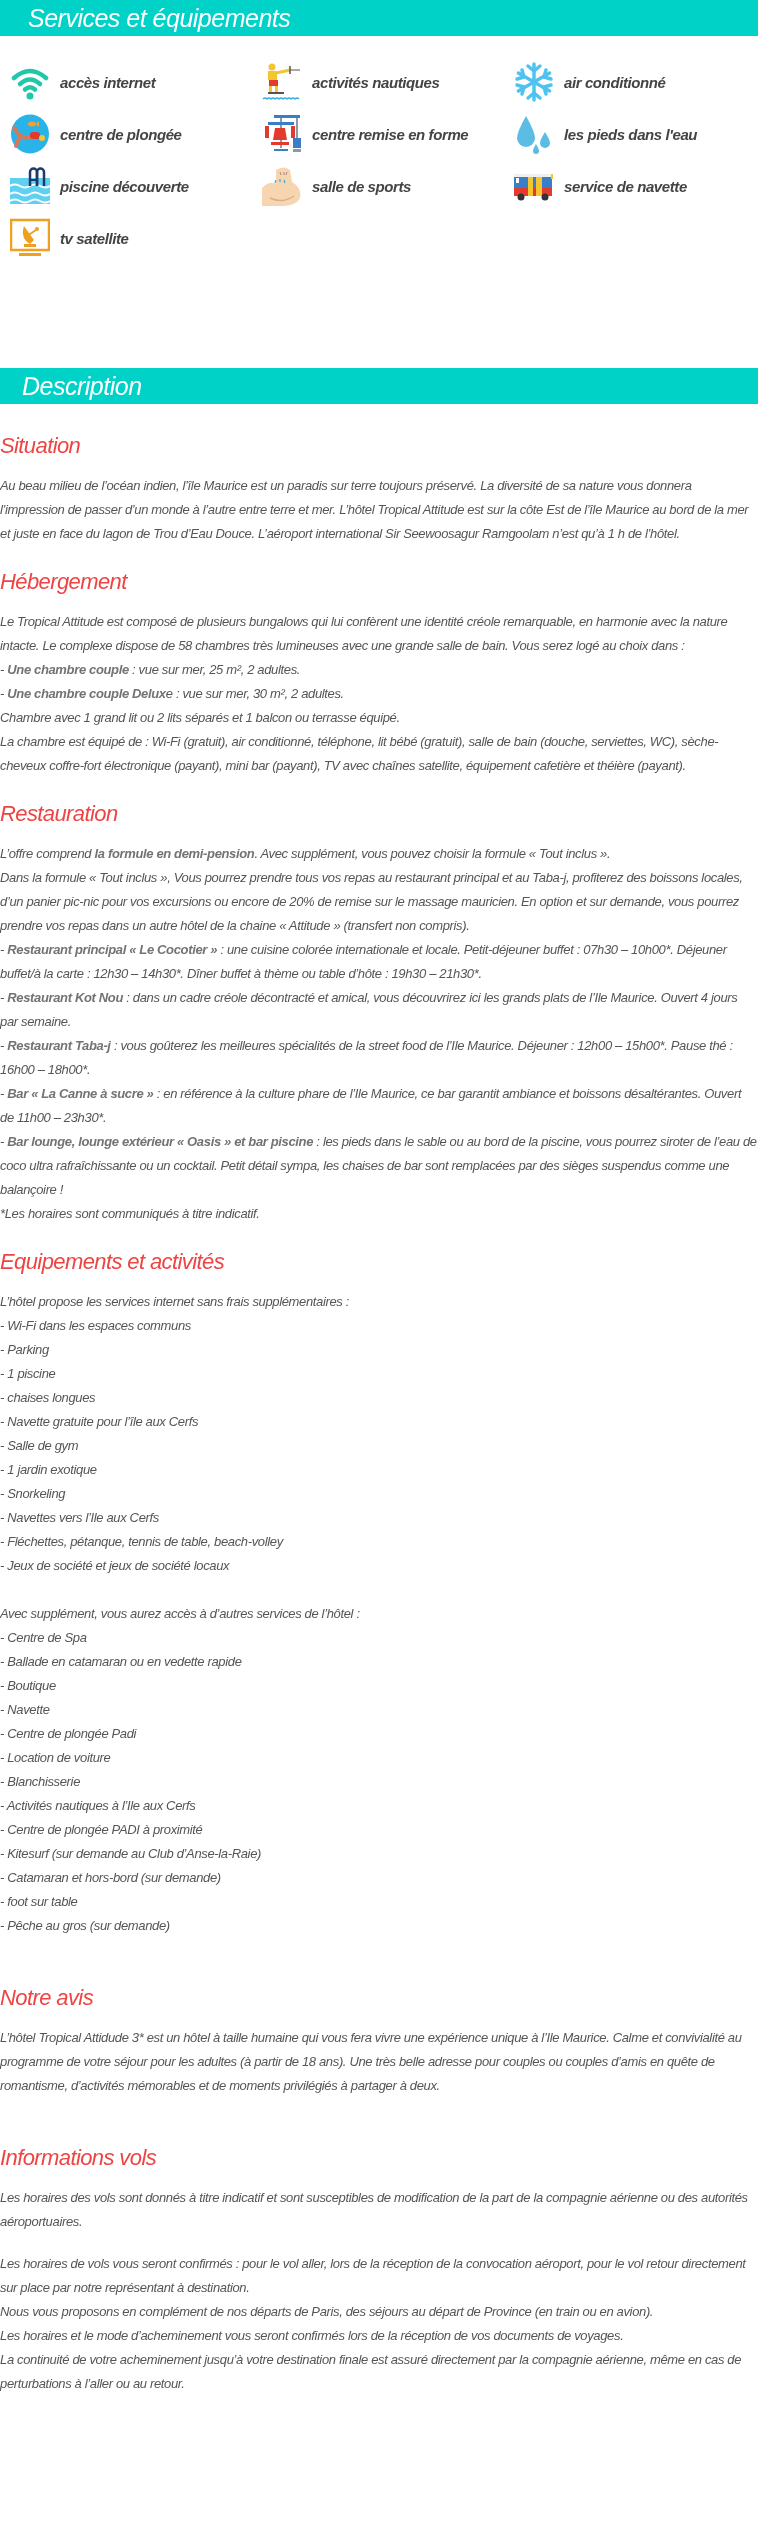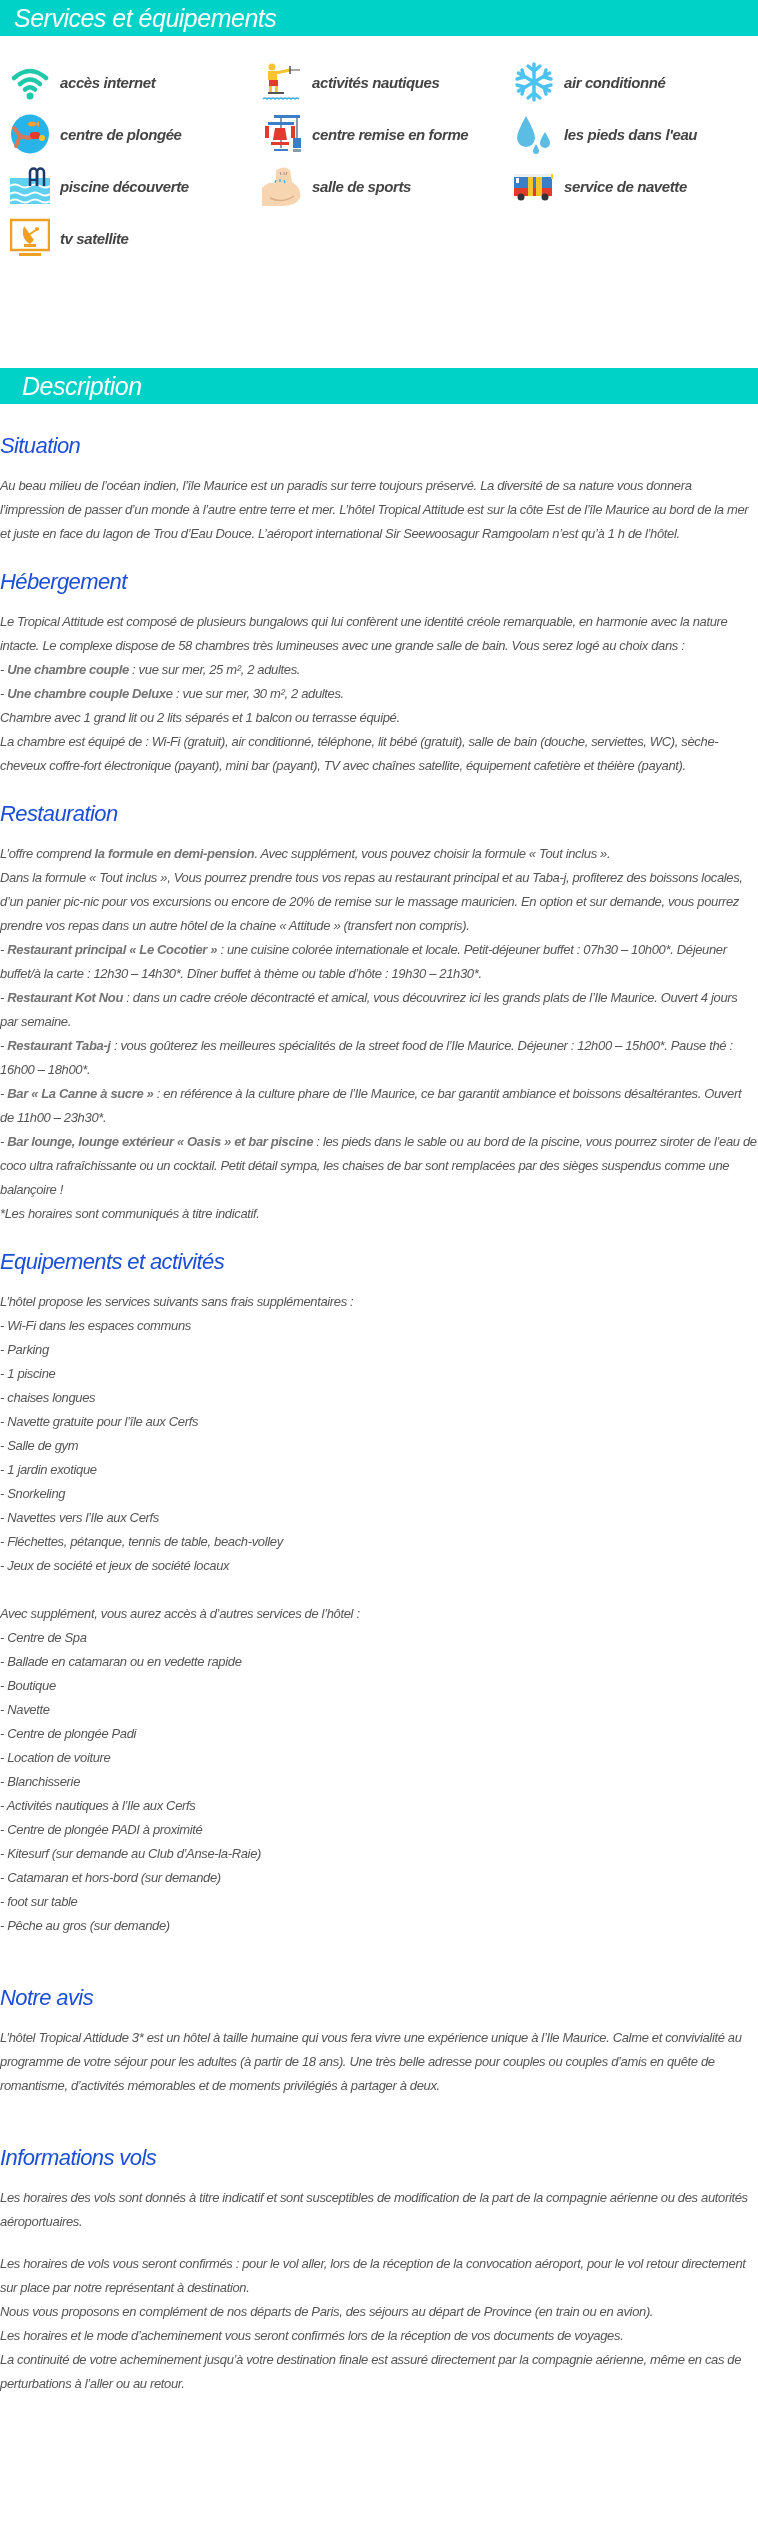--- a/index.html
+++ b/index.html
@@ -11,21 +11,21 @@
   }
   .section-bar {
     background: #00d2c8;
     color: #ffffff;
     font-family: "Liberation Sans", sans-serif;
     font-style: italic;
     font-size: 25px;
     letter-spacing: -0.5px;
     box-sizing: border-box;
   }
-  .bar-services { height: 36px; line-height: 36px; padding-left: 14px; margin-top: 0; }
+  .bar-services { height: 36px; line-height: 36px; padding-left: 28px; margin-top: 0; }
   .bar-description { height: 36px; line-height: 36px; padding-left: 22px; margin-top: 12px; }
 
   .services-grid {
     display: grid;
     grid-template-columns: 252px 252px 254px;
     row-gap: 12px;
     padding: 26px 0 0 10px;
     height: 279px;
     box-sizing: border-box;
     align-content: start;
@@ -38,21 +38,21 @@
     color: #444444;
     font-weight: bold;
     font-style: italic;
     letter-spacing: -0.4px;
   }
 
   .spacer-desc { height: 41px; }
 
   .desc { padding: 0; }
   h2.sub {
-    color: #1d4ed8;
+    color: #ef4444;
     font-style: italic;
     font-weight: normal;
     font-size: 22px;
     letter-spacing: -0.6px;
     margin: 0;
     padding: 0;
     line-height: 28px;
   }
   p.body {
     margin: 0;
@@ -251,21 +251,21 @@
     - <b>Restaurant Taba-j</b><span> : vous goûterez les meilleures spécialités de la street food de l’Ile Maurice. Déjeuner : 12h00 – 15h00*. Pause thé : 16h00 – 18h00*.</span><br>
     - <b>Bar « La Canne à sucre »</b><span> : en référence à la culture phare de l’Ile Maurice, ce bar garantit ambiance et boissons désaltérantes. Ouvert de 11h00 – 23h30*.</span><br>
     - <b>Bar lounge, lounge extérieur « Oasis » et bar piscine</b><span> : les pieds dans le sable ou au bord de la piscine, vous pourrez siroter de l’eau de coco ultra rafraîchissante ou un cocktail. Petit détail sympa, les chaises de bar sont remplacées par des sièges suspendus comme une balançoire !</span><br>
     <span>*Les horaires sont communiqués à titre indicatif.</span>
   </p>
 
   <div style="height:22px"></div>
   <h2 class="sub">Equipements et activités</h2>
   <div style="height:14px"></div>
   <p class="body">
-    <span class="list-line">L’hôtel propose les services suivants sans frais supplémentaires :</span>
+    <span class="list-line">L’hôtel propose les services internet sans frais supplémentaires :</span>
     <span class="list-line">- Wi-Fi dans les espaces communs</span>
     <span class="list-line">- Parking</span>
     <span class="list-line">- 1 piscine</span>
     <span class="list-line">- chaises longues</span>
     <span class="list-line">- Navette gratuite pour l’île aux Cerfs</span>
     <span class="list-line">- Salle de gym</span>
     <span class="list-line">- 1 jardin exotique</span>
     <span class="list-line">- Snorkeling</span>
     <span class="list-line">- Navettes vers l’Ile aux Cerfs</span>
     <span class="list-line">- Fléchettes, pétanque, tennis de table, beach-volley</span>

